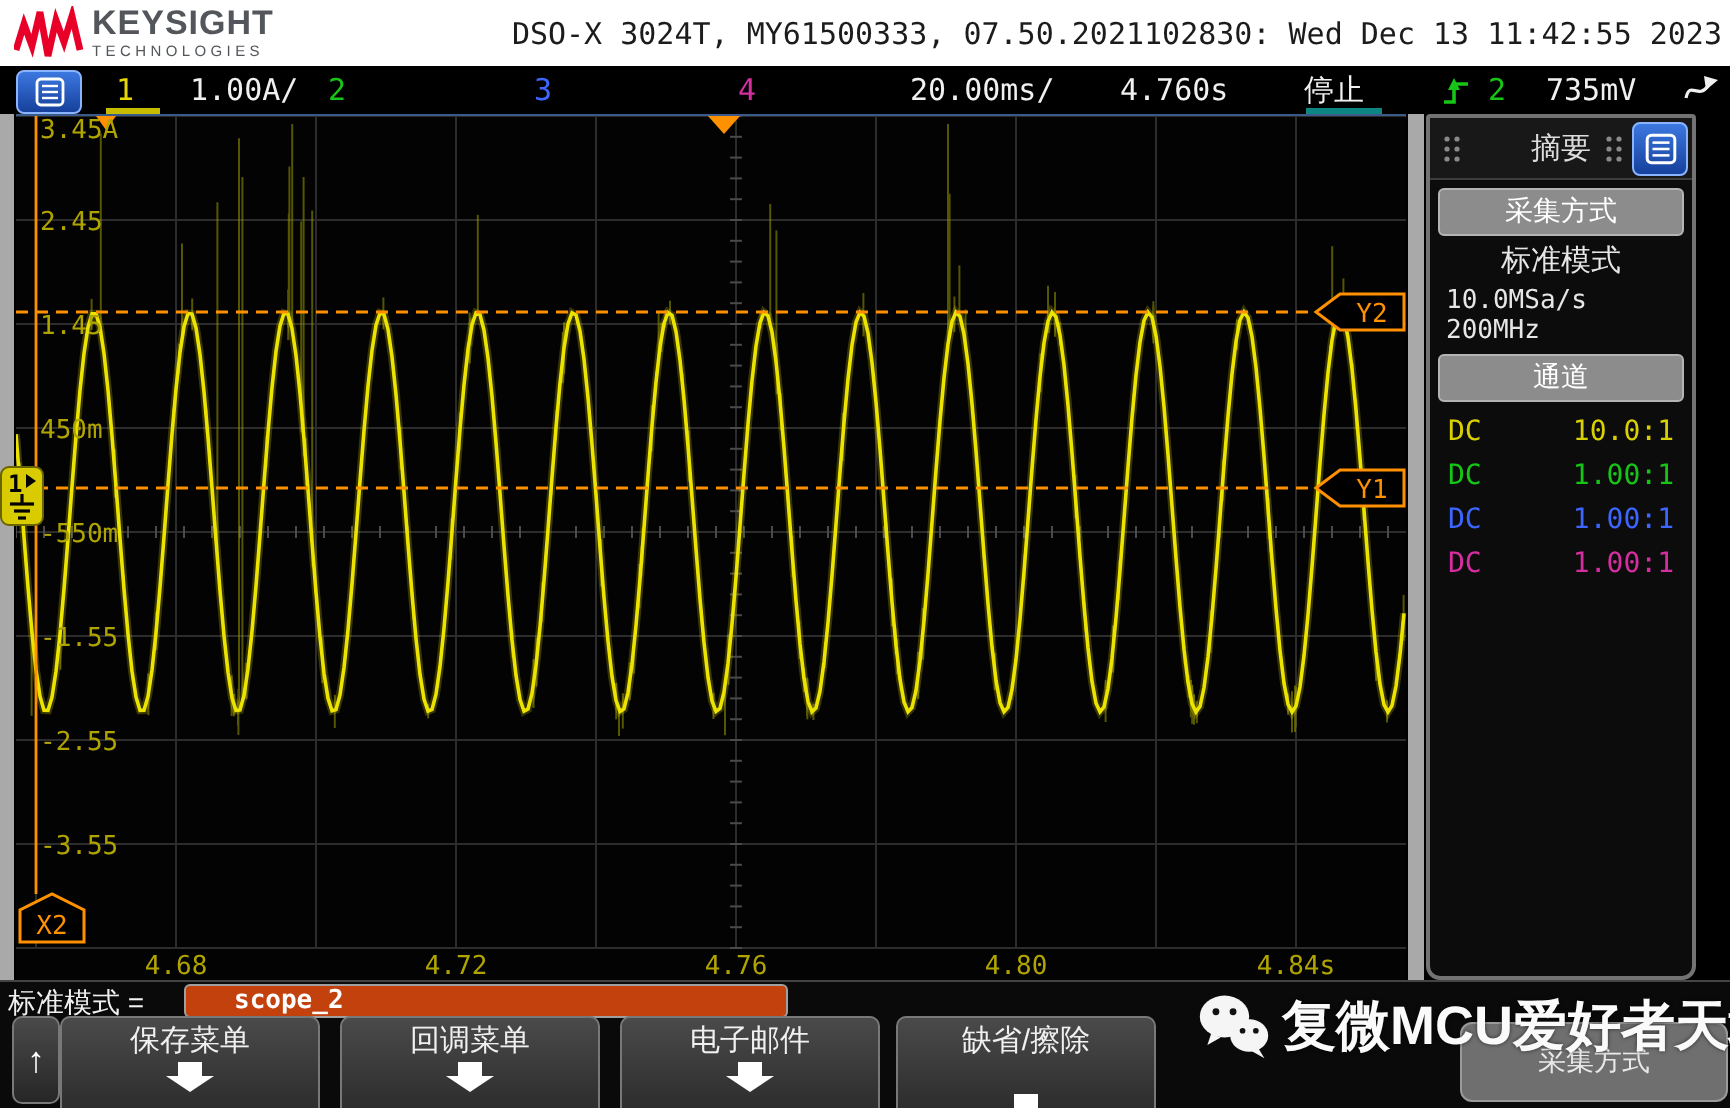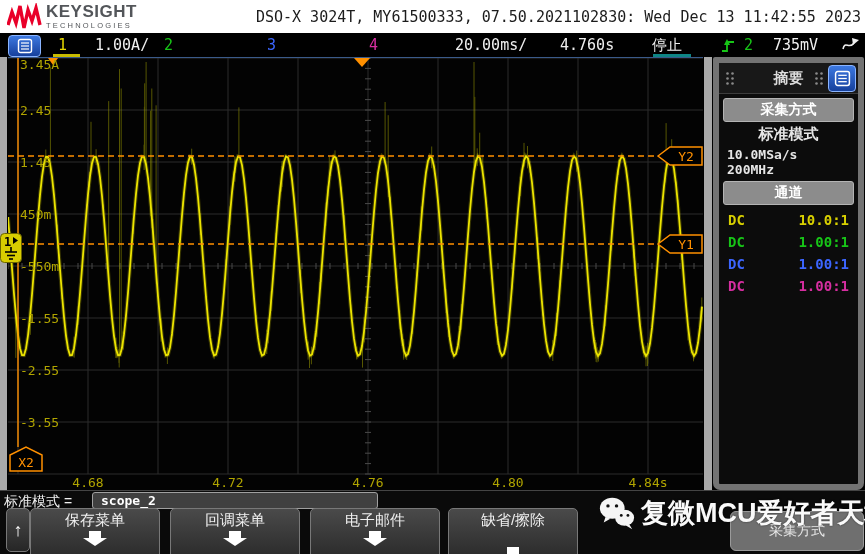--- a/index.html
+++ b/index.html
@@ -23,40 +23,40 @@
   .c-y{color:#e6d800;} .c-g{color:#17c517;} .c-b{color:#3c66ff;} .c-m{color:#d62ea0;} .c-w{color:#f0f0f0;}
 
   
   #strip-l{position:absolute;left:0;top:57px;width:7px;height:433px;background:#a9a9a9;}
   #strip-r{position:absolute;left:704px;top:57px;width:8px;height:433px;background:#a9a9a9;}
   #plot{position:absolute;left:8px;top:57px;width:695px;height:433px;background:#030303;
         border-top:1px solid #3a5a8a;box-sizing:border-box;}
   #gnd-marker{position:absolute;left:0;top:233px;width:22px;height:30px;z-index:12;}
 
   
-  #sidebar{position:absolute;left:713px;top:57px;width:151px;height:433px;background:#0c0c0c;
-           border:6px solid #737373;border-radius:2px 2px 7px 7px;box-sizing:border-box;font-weight:bold;}
+  #sidebar{position:absolute;left:713px;top:57px;width:135px;height:433px;background:#0c0c0c;
+           border:2px solid #737373;border-radius:2px 2px 7px 7px;box-sizing:border-box;}
   #sb-head{position:relative;height:30px;background:#181818;border-bottom:1px solid #3c3c3c;
            display:flex;align-items:center;justify-content:center;color:#dcdcdc;font-size:15px;}
   .grip{position:absolute;top:8px;}
   #sb-menu{right:2px;top:2px;width:26px;height:25px;}
   .graybtn{margin:4px 4px 0 4px;height:22px;background:#8c8c8c;border:1px solid #b4b4b4;border-radius:3px;
            color:#fff;font-size:14px;display:flex;align-items:center;justify-content:center;}
   .sb-text{margin-top:3px;text-align:center;color:#e6e6e6;font-size:15px;}
   #sb-rate{display:flex;justify-content:space-between;padding:3px 8px 0 8px;color:#e6e6e6;font-size:13px;flex-direction:column;}
   #sb-channels{margin-top:6px;}
   .chrow{display:flex;justify-content:space-between;padding:1px 9px;font-size:14px;height:20px;}
 
   
   #bottombar{position:absolute;left:0;top:490px;width:865px;height:64px;background:#0a0a0a;
              border-top:1px solid #444;box-sizing:border-box;}
   #save-label{position:absolute;left:4px;top:2px;color:#f0f0f0;font-size:14px;}
-  #fname-box{position:absolute;left:92px;top:1px;width:276px;height:15px;background:#404040;
+  #fname-box{position:absolute;left:92px;top:1px;width:276px;height:15px;background:#c2410c;
              border:1px solid #a0a0a0;border-radius:3px;color:#fff;font-size:13px;font-weight:bold;
-             padding:0 0 0 8px;line-height:15px;}
+             padding:0 0 0 24px;line-height:15px;}
   .softkey{position:absolute;top:17px;height:58px;background:linear-gradient(#4a4a4a,#262626);
            border:1px solid #787878;border-radius:5px;color:#f0f0f0;font-size:15px;
            display:flex;flex-direction:column;align-items:center;justify-content:flex-start;padding-top:2px;box-sizing:border-box;}
   #up-btn{position:absolute;left:6px;top:17px;width:22px;height:42px;background:linear-gradient(#4a4a4a,#262626);
           border:1px solid #787878;border-radius:5px;color:#fff;font-size:18px;font-weight:bold;
           display:flex;align-items:center;justify-content:center;}
   #press-save{position:absolute;left:730px;top:20px;width:132px;height:38px;background:#6f6f6f;
               border:1px solid #9a9a9a;border-radius:6px;color:#e8e8e8;font-size:14px;
               display:flex;align-items:center;justify-content:center;}
   #watermark{position:absolute;left:598px;top:494px;z-index:99;display:flex;align-items:center;gap:5px;}

